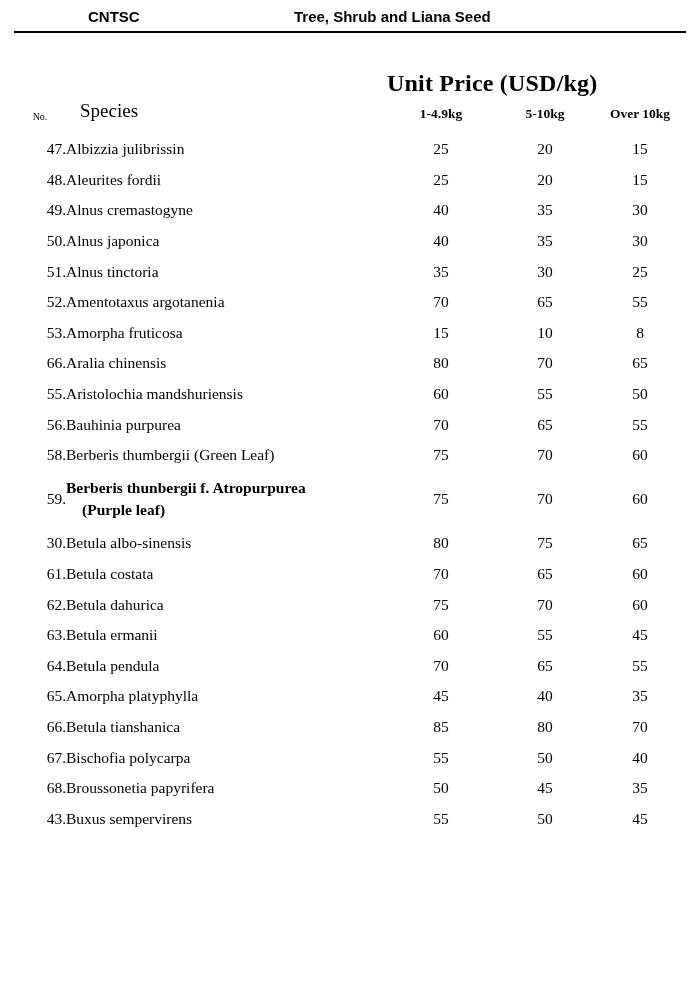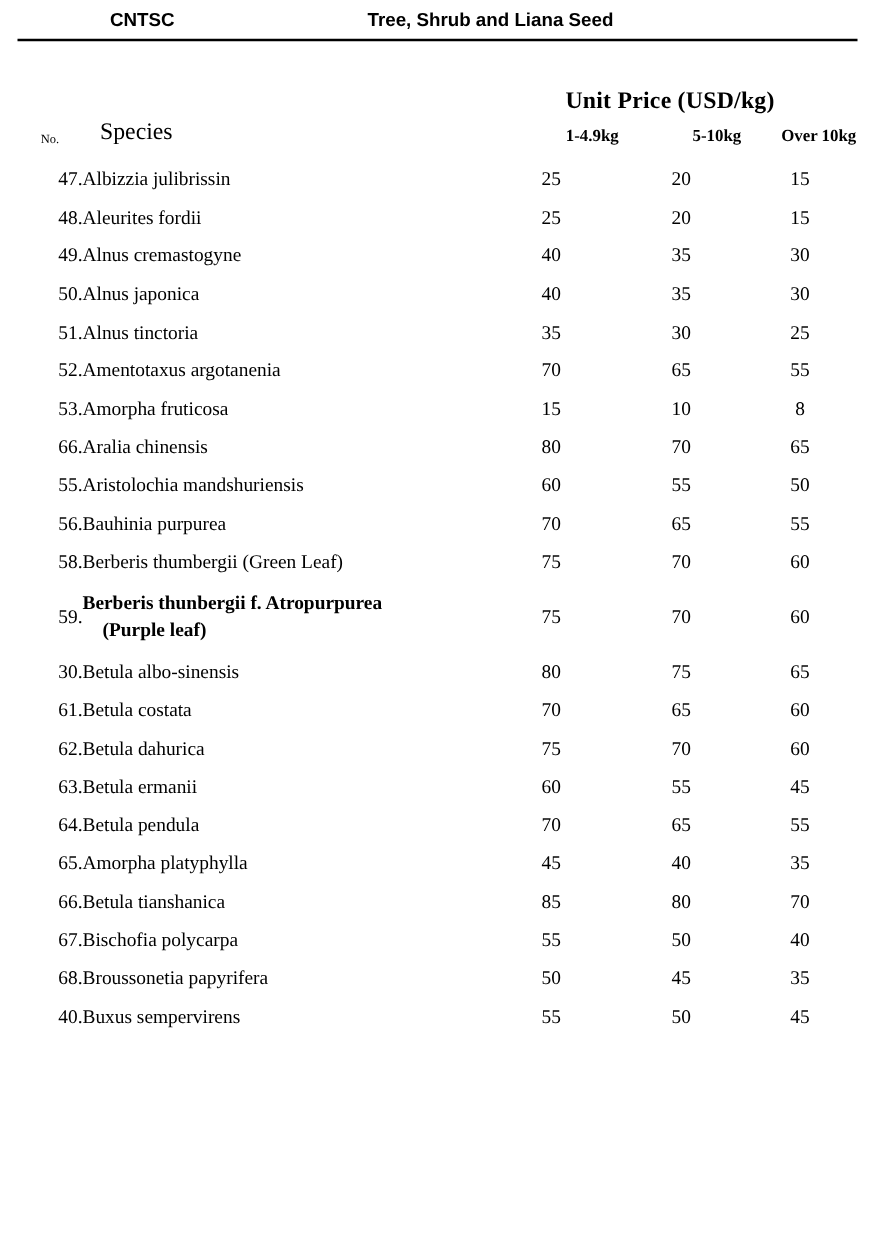--- a/index.html
+++ b/index.html
@@ -55,24 +55,24 @@
     margin-top: 36px;
     table-layout: fixed;
   }
   table.price-table col.c-no      { width: 52px; }
   table.price-table col.c-species { width: 320px; }
   table.price-table col.c-p1      { width: 110px; }
   table.price-table col.c-p2      { width: 98px; }
   table.price-table col.c-p3      { width: 92px; }
 
   .unit-price-head {
-    text-align: center;
+    text-align: left;
     font-family: "Liberation Serif", serif;
     font-weight: bold;
-    font-size: 19px;
+    font-size: 24px;
     padding-bottom: 2px;
     letter-spacing: 0.2px;
   }
   th.no-head {
     font-size: 10px;
     font-weight: normal;
     text-align: center;
     vertical-align: bottom;
     padding-bottom: 4px;
   }
@@ -80,21 +80,21 @@
     font-size: 19px;
     font-weight: normal;
     text-align: left;
     vertical-align: bottom;
     padding-bottom: 4px;
     padding-left: 14px;
   }
   th.tier-head {
     font-size: 13.5px;
     font-weight: bold;
-    text-align: right;
+    text-align: center;
     vertical-align: bottom;
     padding-bottom: 4px;
     font-family: "Liberation Serif", serif;
   }
   .head-spacer td { height: 6px; }
 
   tbody tr.data-row td {
     font-size: 15.5px;
     padding: 6.3px 0;
     vertical-align: middle;
@@ -302,21 +302,21 @@
           <td class="price-cell">40</td>
         </tr>
         <tr class="data-row">
           <td class="no-cell">68.</td>
           <td class="species-cell">Broussonetia papyrifera</td>
           <td class="price-cell">50</td>
           <td class="price-cell">45</td>
           <td class="price-cell">35</td>
         </tr>
         <tr class="data-row">
-          <td class="no-cell">40.</td>
+          <td class="no-cell">43.</td>
           <td class="species-cell">Buxus sempervirens</td>
           <td class="price-cell">55</td>
           <td class="price-cell">50</td>
           <td class="price-cell">45</td>
         </tr>
       </tbody>
   </table>
 
 </div>
 

